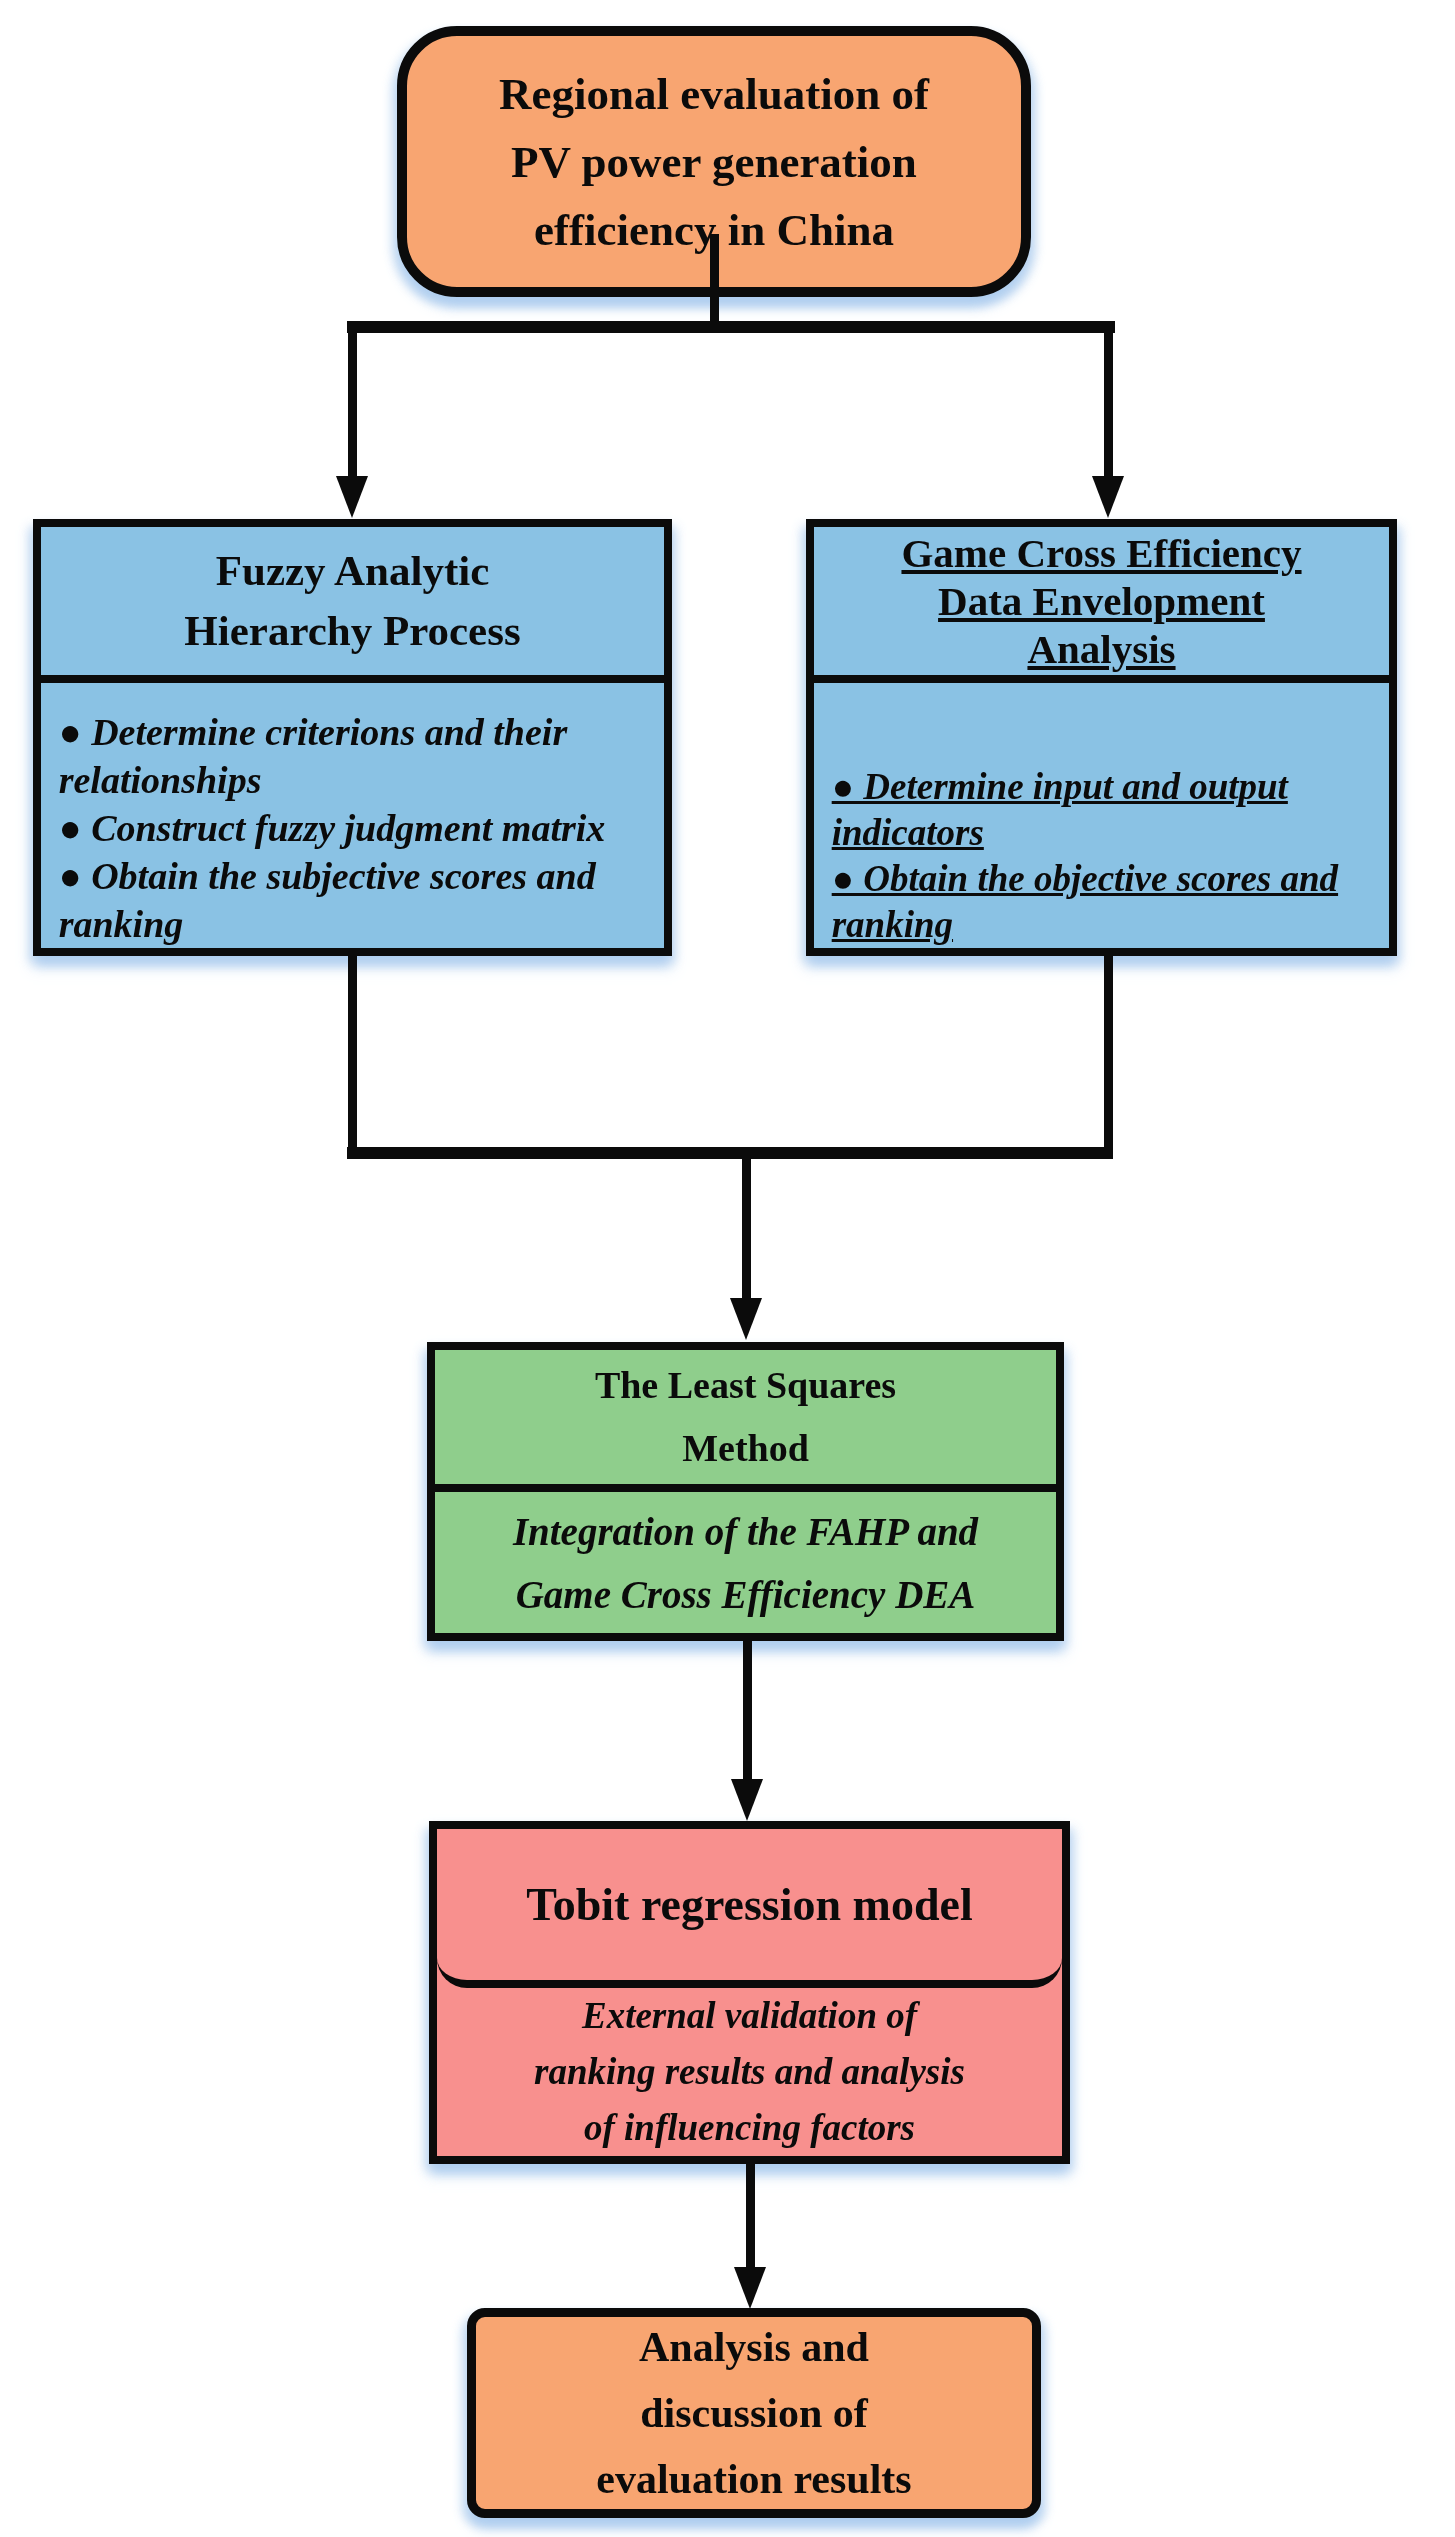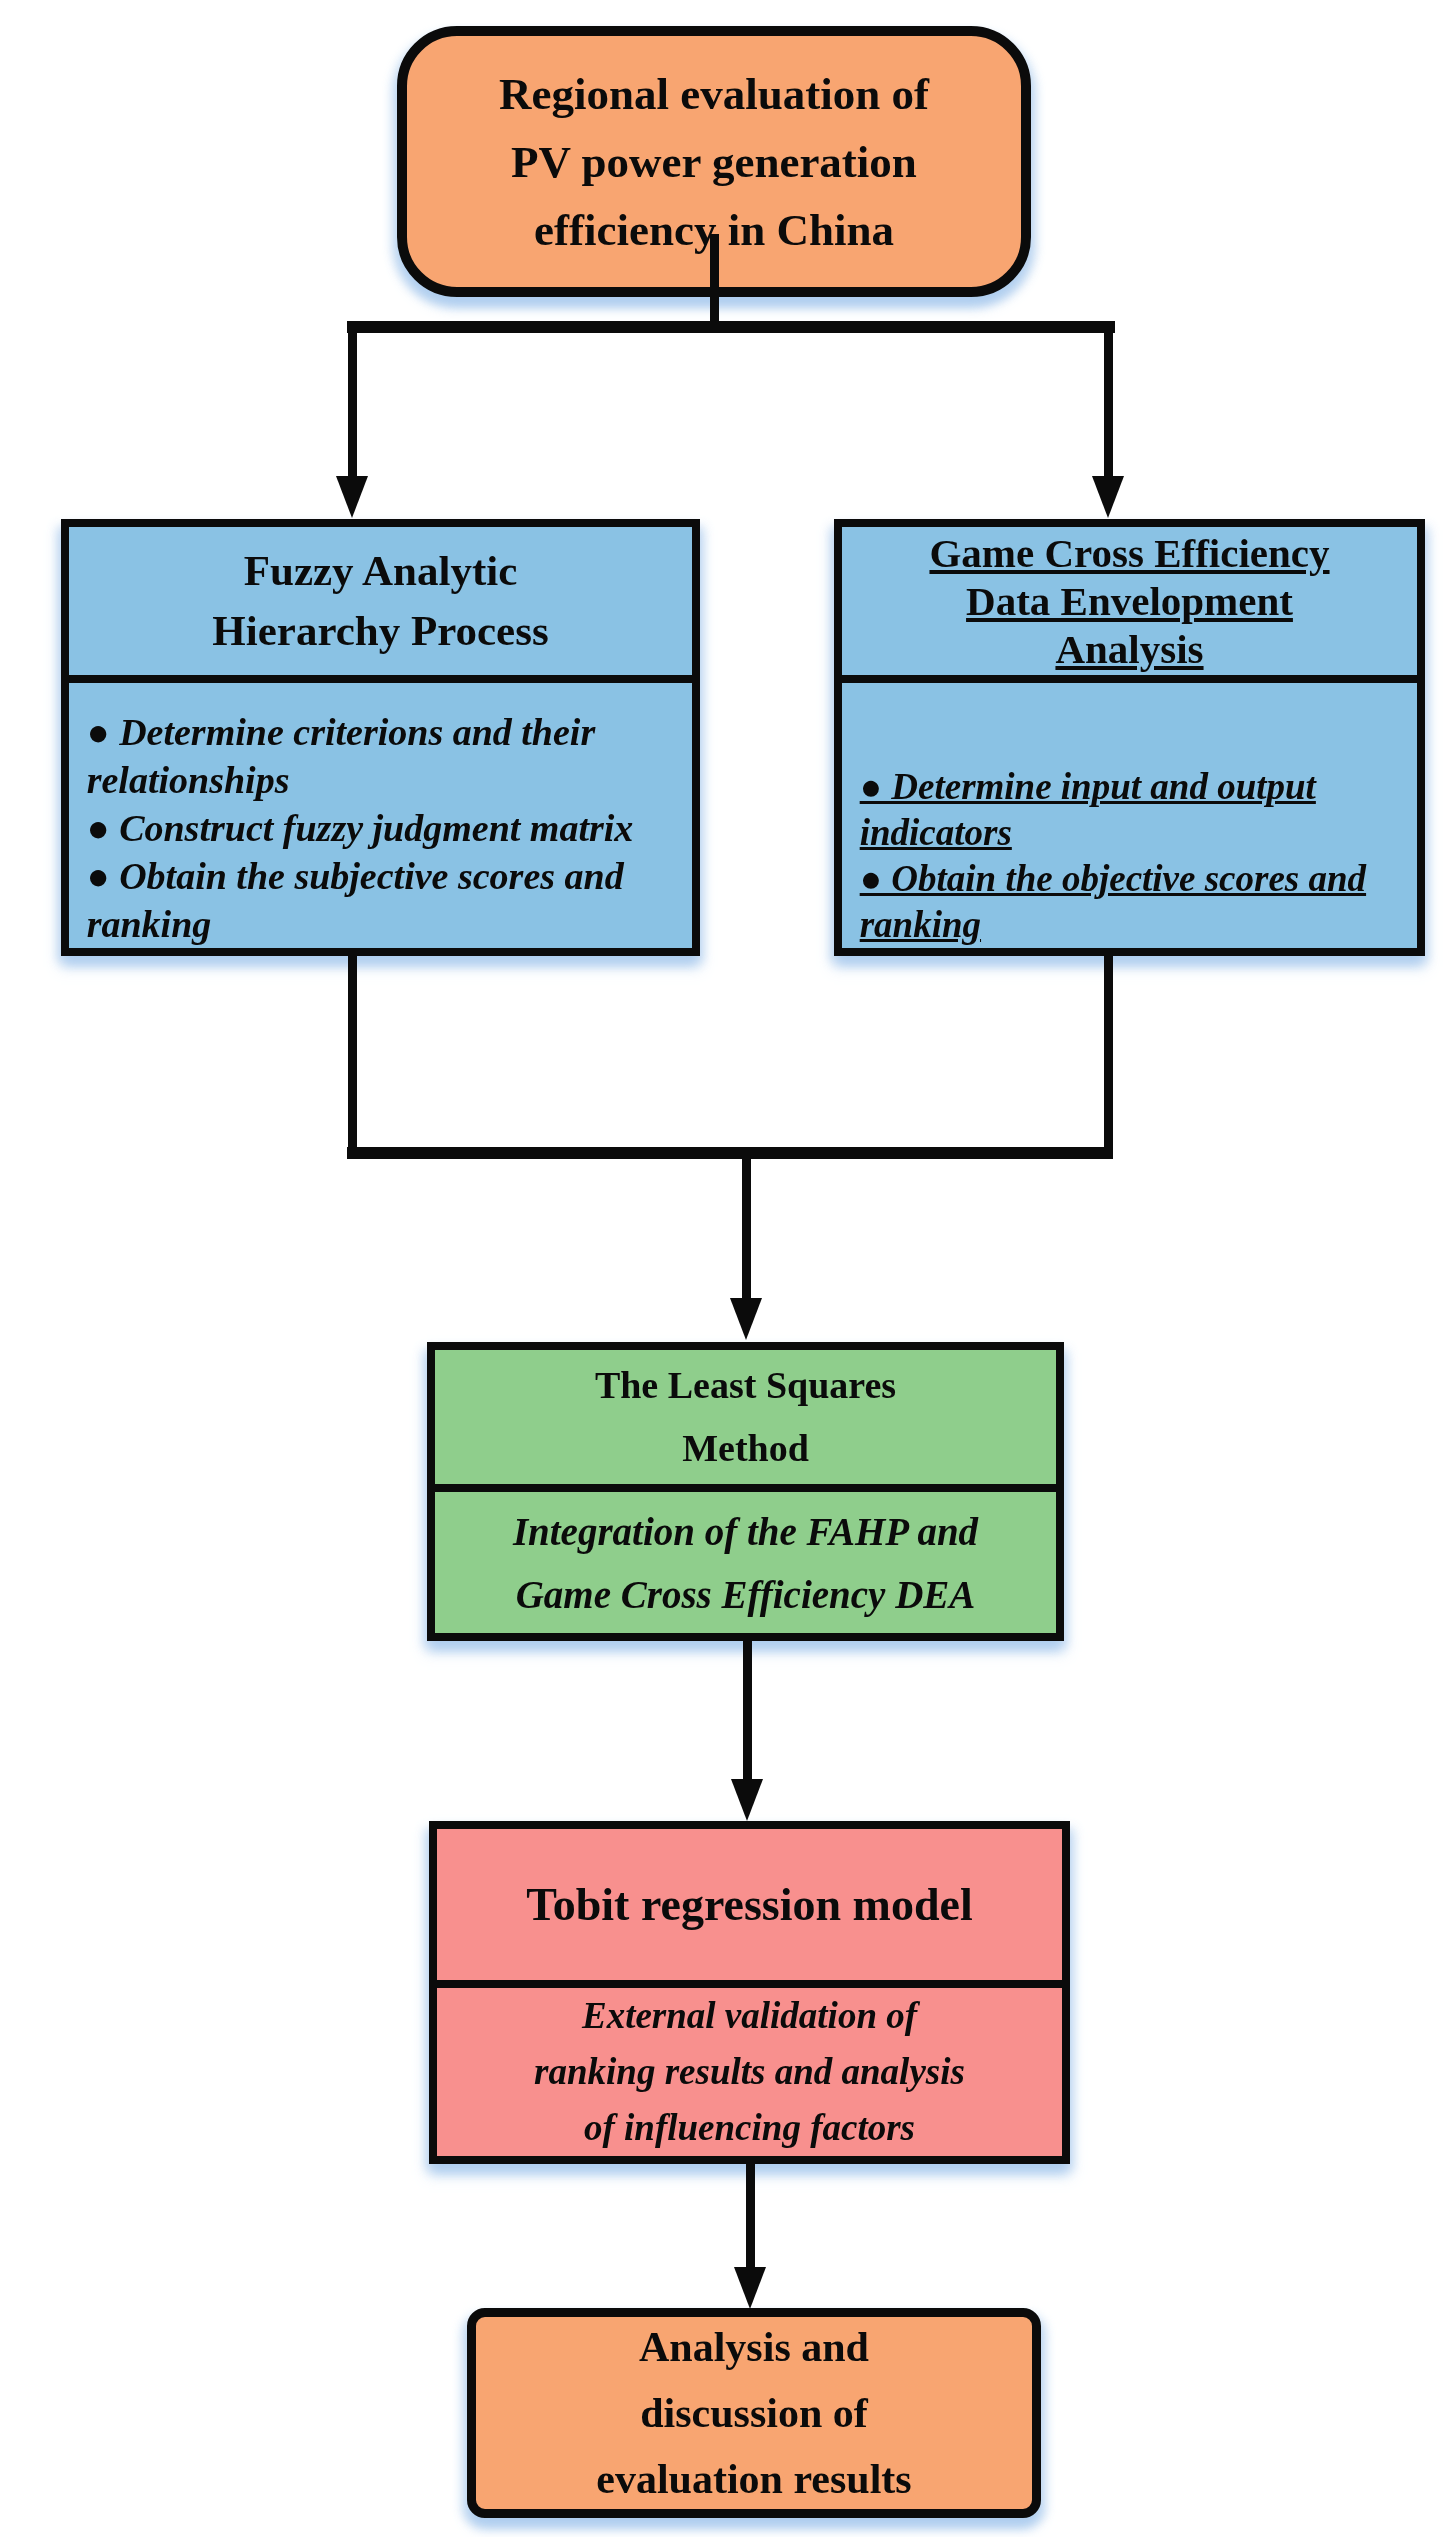--- a/index.html
+++ b/index.html
@@ -19,21 +19,21 @@
     box-shadow:0 11px 12.2px rgba(168,202,238,0.75), -5.4px 6.8px 9.5px rgba(168,202,238,0.45), 5.4px 6.8px 9.5px rgba(168,202,238,0.45);
   }
   .section{
     display:flex;align-items:center;justify-content:center;
     text-align:center;white-space:pre-line;
   }
   .title{font-weight:700;}
   .body-italic{font-style:italic;font-weight:700;}
   .rounded{border-radius:60px;align-items:center;justify-content:center;}
   .fill-orange{background:var(--orange,#F8A571);}
-  .fill-blue{background:var(--blue,#8AC2E4);margin-left:28px;}
+  .fill-blue{background:var(--blue,#8AC2E4);}
   .fill-green{background:var(--green,#8FCE8C);}
   .fill-red{background:var(--red,#F8908E);}
   .line{position:absolute;background:var(--ink,#0b0b0b);}
   .arrow-down{
     position:absolute;width:0;height:0;
     border-left:16.3px solid transparent;
     border-right:16.3px solid transparent;
     border-top:42px solid var(--ink,#0b0b0b);
   }
 
@@ -71,21 +71,21 @@
   #lsm-node{left:427px;top:1342px;width:637px;height:299px;}
   #lsm-node .node-header{height:134px;border-bottom:8.8px solid var(--ink,#0b0b0b);font-size:38px;line-height:63px;}
   #lsm-node .node-body{flex:1;font-size:39px;line-height:63px;}
 
   
   #g2r-stem{left:743px;top:1641px;width:8.8px;height:140px;}
   #g2r-arrow{left:731px;top:1779px;}
 
   
   #tobit-node{left:429px;top:1821px;width:641px;height:343px;}
-  #tobit-node .node-header{height:157px;border-bottom:8.8px solid var(--ink,#0b0b0b);font-size:46px;line-height:54px;}
+  #tobit-node .node-header{height:157px;border-bottom:8.8px solid var(--ink,#0b0b0b);font-size:46px;line-height:54px;border-radius:30px;}
   #tobit-node .node-body{flex:1;font-size:37px;line-height:56px;}
 
   
   #r2o-stem{left:746px;top:2164px;width:8.8px;height:105px;}
   #r2o-arrow{left:734px;top:2267px;}
 
   
   #result-node{left:467px;top:2308px;width:574px;height:210px;border-radius:18px;border-width:9.5px;}
   #result-node .section{font-size:42px;line-height:66px;}
 </style>

